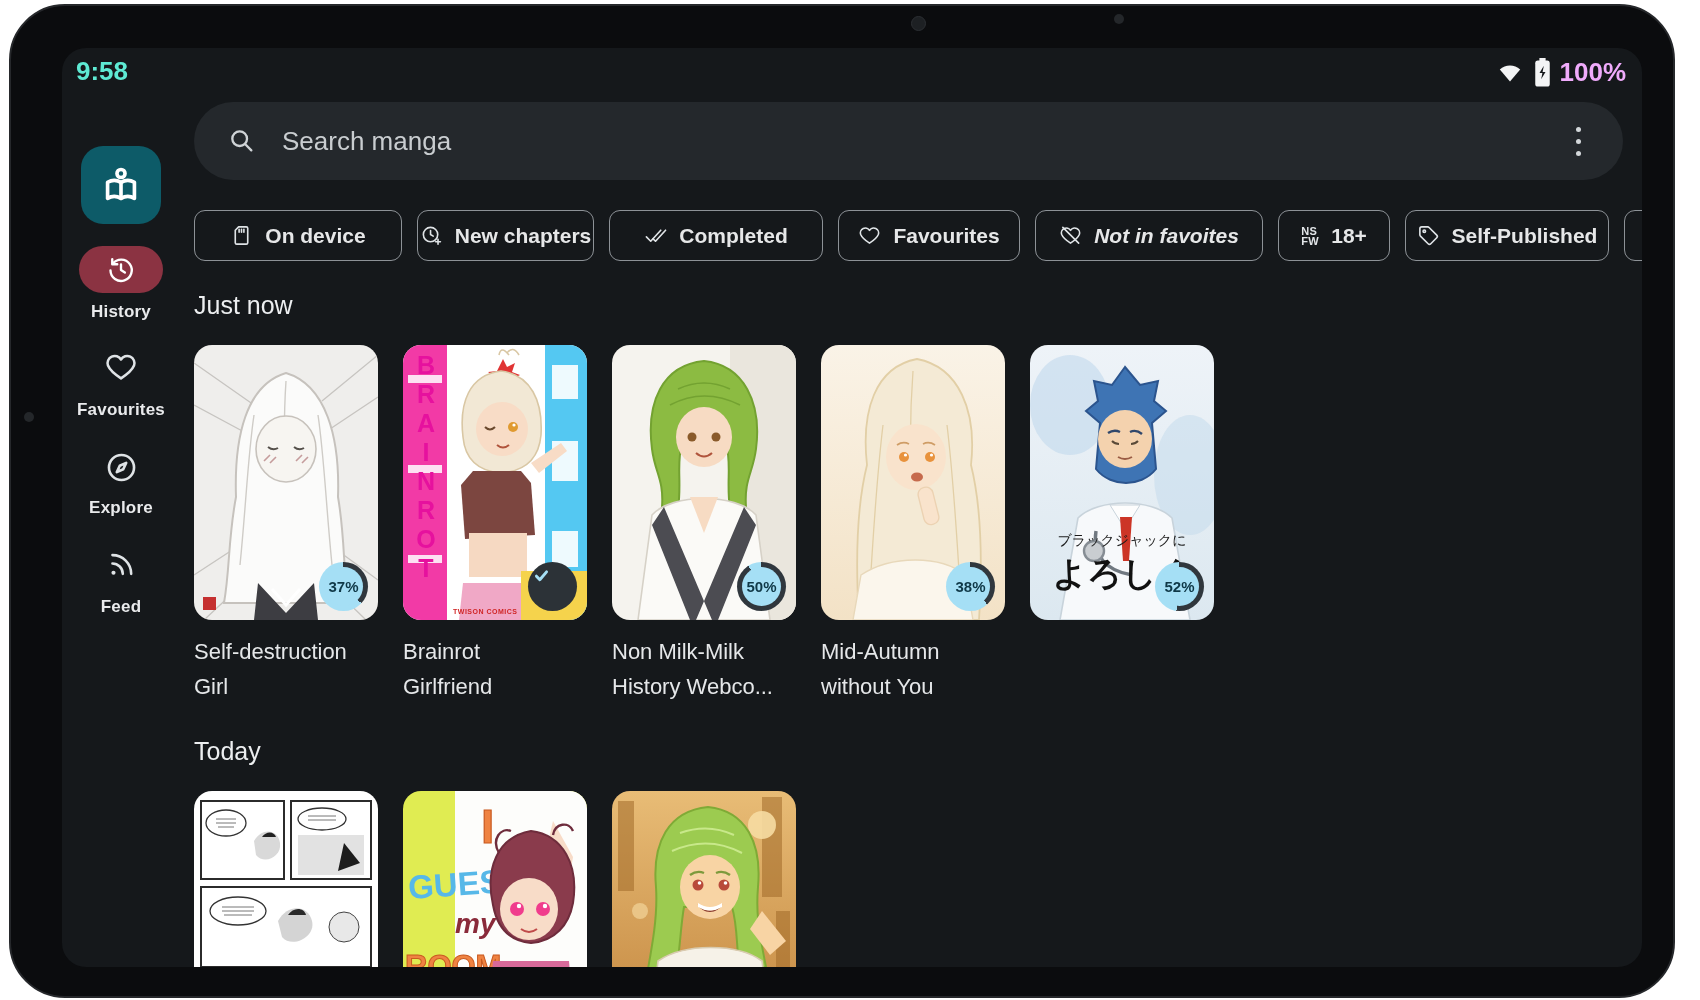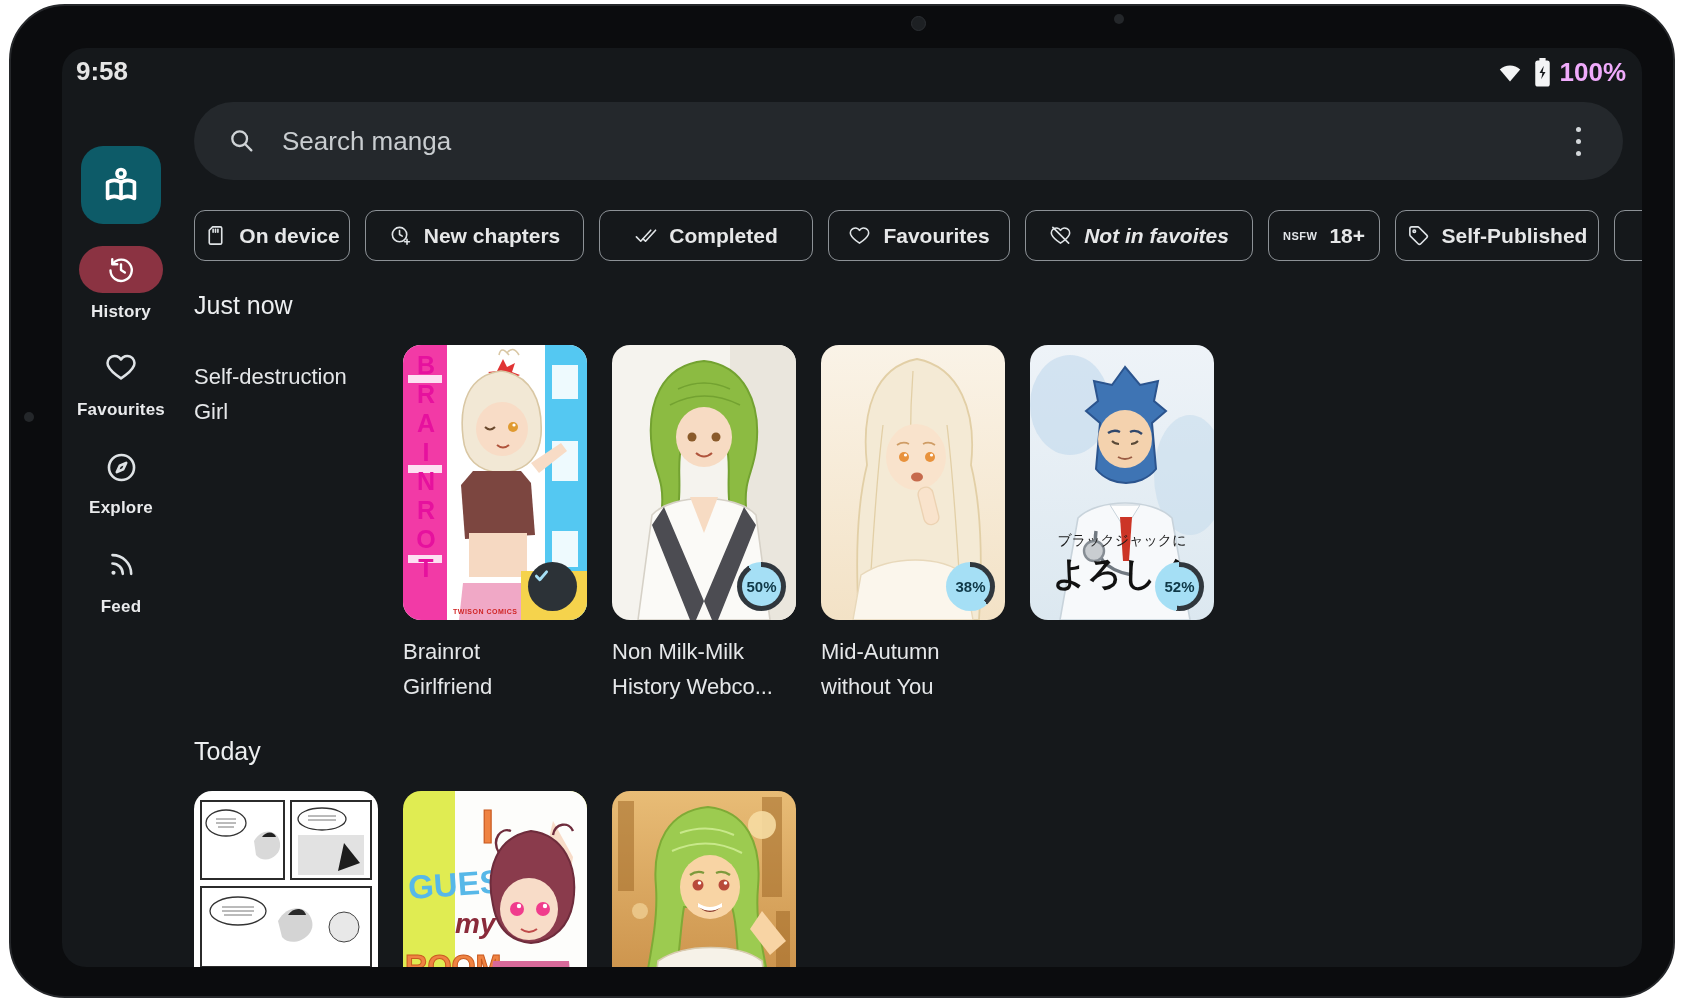--- a/index.html
+++ b/index.html
@@ -4,21 +4,21 @@
 <style>
   html,body{margin:0;padding:0;width:1700px;height:1000px;overflow:hidden;background:#ffffff;
     font-family:"Liberation Sans","DejaVu Sans",sans-serif;}
   .tablet{position:absolute;left:9px;top:4px;width:1666px;height:994px;border-radius:56px;
     background:#0b0c0e;border:2px solid #26282b;box-sizing:border-box;}
   .bezel-dot{position:absolute;border-radius:50%;}
   .screen{position:absolute;left:51px;top:42px;width:1580px;height:919px;border-radius:24px;
     background:#15181b;overflow:hidden;}
 
   
-  .time{position:absolute;left:14px;top:8px;font-size:26px;font-weight:700;color:#e5e5e5;}
+  .time{position:absolute;left:14px;top:8px;font-size:26px;font-weight:700;color:#5eead4;}
   .status-right{position:absolute;right:16px;top:8px;display:flex;align-items:center;gap:9px;height:32px;}
   .status-right .pct{font-size:26px;font-weight:700;color:#f0abfc;}
 
   
   .rail{position:absolute;left:0;top:44px;width:118px;}
   .logo-tile{position:absolute;left:19px;top:54px;width:80px;height:78px;border-radius:22px;
     background:#0d5b68;display:flex;align-items:center;justify-content:center;}
   .pill{position:absolute;left:17px;top:154px;width:84px;height:47px;border-radius:24px;
     background:#8b3342;display:flex;align-items:center;justify-content:center;}
   .rail-label{position:absolute;width:118px;text-align:center;font-size:17px;font-weight:600;color:#e9eaec;letter-spacing:.2px;}
@@ -30,25 +30,25 @@
   .searchbar{position:absolute;left:0;top:54px;width:1429px;height:78px;border-radius:39px;
     background:#24282c;display:flex;align-items:center;box-sizing:border-box;padding:0 34px;}
   .search-ph{margin-left:26px;font-size:26px;color:#c9cdd0;flex:1;}
   .kebab{display:flex;flex-direction:column;gap:7px;padding:6px 8px;}
   .kebab i{width:5px;height:5px;border-radius:50%;background:#d3d7da;display:block;}
 
   .chips{position:absolute;left:0;top:162px;width:1448px;height:52px;display:flex;gap:15px;overflow:hidden;}
   .chip{flex:0 0 auto;height:51px;border:1.5px solid #8d9297;border-radius:11px;box-sizing:border-box;
     display:flex;align-items:center;justify-content:center;gap:12px;color:#e6e7e8;font-size:21px;font-weight:600;
     background:transparent;}
-  .chip:nth-of-type(1){width:156px;} .chip:nth-of-type(2){width:219px;}
+  .chip:nth-of-type(1){width:208px;} .chip:nth-of-type(2){width:177px;}
   .chip:nth-of-type(3){width:214px;} .chip:nth-of-type(4){width:182px;}
   .chip:nth-of-type(5){width:228px;font-style:italic;} .chip:nth-of-type(6){width:112px;}
   .chip:nth-of-type(7){width:204px;} .chip:nth-of-type(8){width:140px;}
-  .nsfw{display:flex;flex-direction:row;line-height:10px;font-size:11px;font-weight:800;color:#e2e5e8;letter-spacing:.5px;}
+  .nsfw{display:flex;flex-direction:column;line-height:10px;font-size:11px;font-weight:800;color:#e2e5e8;letter-spacing:.5px;}
 
   .section-title{position:absolute;left:0;font-size:25px;font-weight:500;color:#eceef0;}
   .cards{position:absolute;left:0;display:flex;gap:25px;}
   .card{width:184px;}
   .cover{position:relative;width:184px;height:275px;border-radius:18px;overflow:hidden;background:#222;}
   .cover svg{position:absolute;inset:0;}
   .titles{margin-top:14px;font-size:22px;color:#e5e7e9;line-height:35px;}
 
   .badge{position:absolute;right:10px;bottom:9px;width:49px;height:49px;border-radius:50%;
     box-sizing:border-box;padding:5px;}
@@ -195,20 +195,45 @@
           <span>Self-Published</span>
         </div>
         <div class="chip"></div>
       </div>
 
       <div class="section-title" style="top:243px;">Just now</div>
 
       <div class="cards" style="top:297px;">
 
         <div class="card">
+          <div class="cover">
+            <svg viewBox="0 0 184 275">
+              <rect width="184" height="275" fill="#efeeec"></rect>
+              <g stroke="#b9b6b2" stroke-width="1.3" opacity="0.75">
+                <path d="M0 18 60 60M0 60 52 88M184 10 128 56M184 52 136 84M0 230 52 196M184 235 136 200M10 275 56 232M172 275 132 236"></path>
+              </g>
+              <path d="M92 28C52 40 40 92 42 152c-8 42-6 72-12 106h124c-5-36-3-66-10-106 2-60-12-112-52-124z" fill="#fbfbfa" stroke="#c6c2bd" stroke-width="2"></path>
+              <g stroke="#cfccc7" stroke-width="1.4" fill="none">
+                <path d="M60 70c-6 40-8 90-14 150M124 70c6 40 8 90 14 150M92 36c-2 30-2 60-1 90"></path>
+              </g>
+              <ellipse cx="92" cy="104" rx="30" ry="33" fill="#f7f5f1" stroke="#c7c2bc" stroke-width="1.6"></ellipse>
+              <g stroke="#55504b" stroke-width="2" fill="none">
+                <path d="M74 102q5 4 10 1M100 102q5 4 10 1"></path>
+              </g>
+              <g stroke="#c59c9c" stroke-width="1.6">
+                <path d="M70 116l6-6M76 118l6-6M102 116l6-6M108 118l6-6"></path>
+              </g>
+              <path d="M64 238l28 30 28-30 4 37H60z" fill="#3d3d42"></path>
+              <path d="M78 244l14 16 14-16" fill="none" stroke="#fff" stroke-width="3"></path>
+              <rect x="9" y="252" width="13" height="13" fill="#c53030"></rect>
+            </svg>
+            <div class="badge" style="background: conic-gradient(rgb(48, 55, 61) 0deg, rgb(48, 55, 61) 37%, rgb(165, 223, 245) 37%, rgb(165, 223, 245) 100%);">
+              <div class="badge-in">37%</div>
+            </div>
+          </div>
           <div class="titles">
             <div>Self-destruction</div>
             <div>Girl</div>
           </div>
         </div>
 
         <div class="card">
           <div class="cover">
             <svg viewBox="0 0 184 275">
               <rect width="184" height="275" fill="#ffffff"></rect>

